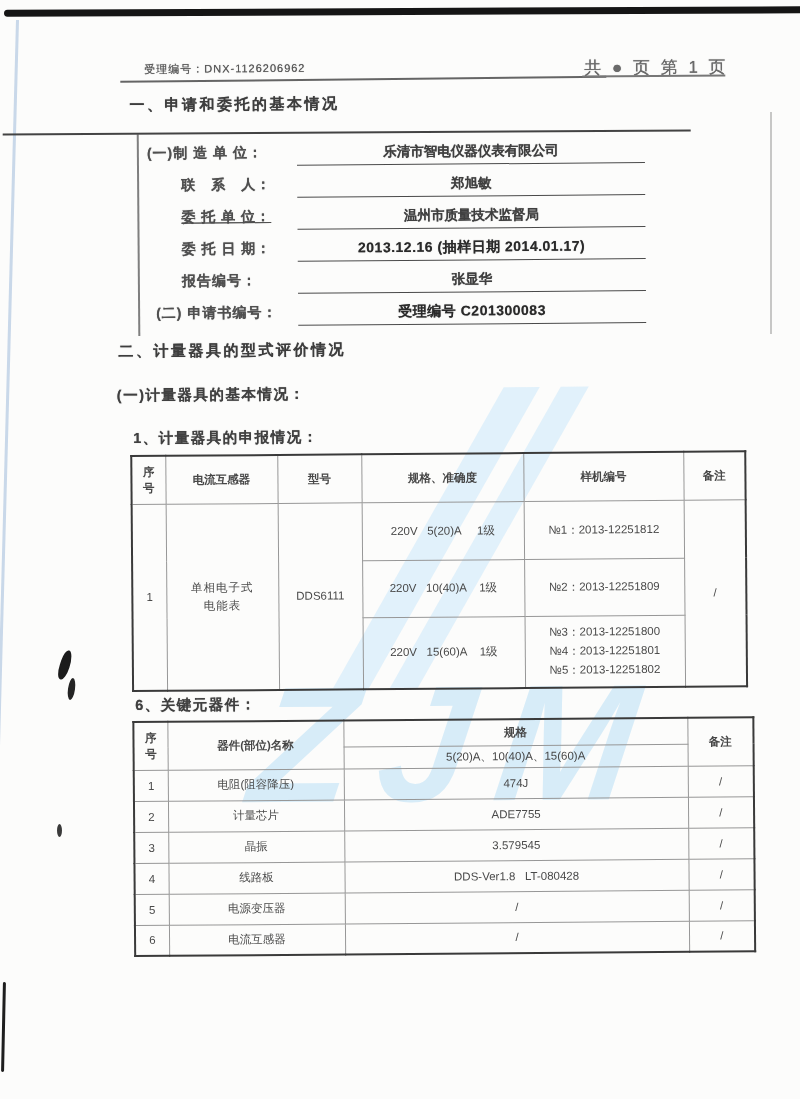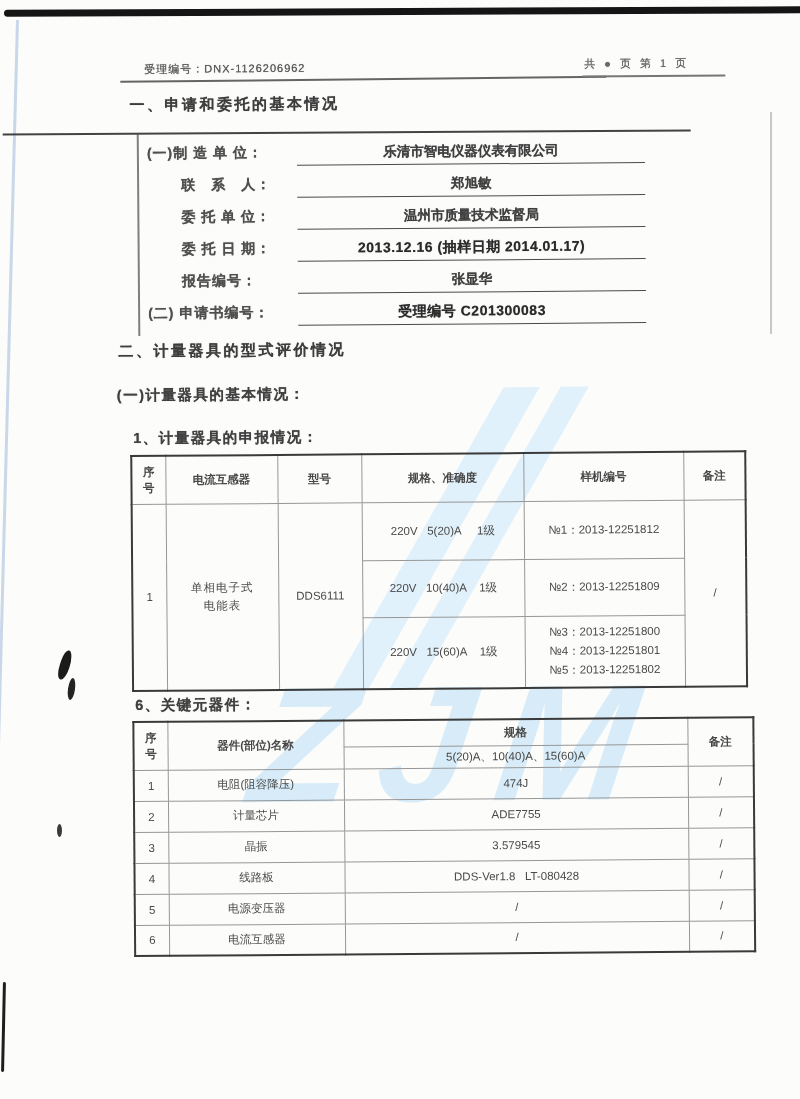--- a/index.html
+++ b/index.html
@@ -21,21 +21,21 @@
   
   #sheet{position:absolute;inset:0;transform:rotate(-0.45deg);transform-origin:400px 550px;}
   .scan{text-shadow:0 0 .7px rgba(70,70,70,.8);}
   .abs{position:absolute;}
   
   .wm-bar{position:absolute;background:#dceffa;transform:skewX(-30deg);transform-origin:top center;opacity:.85;}
   .wm-text{position:absolute;left:252px;top:662px;font-size:165px;font-weight:800;font-style:italic;
            color:#d7ecf8;letter-spacing:26px;transform:skewX(-8deg);line-height:1;z-index:0;}
   
   .hdr-left{left:148px;top:60px;font-size:11px;letter-spacing:1px;color:#585858;}
-  .hdr-right{left:588px;top:58px;font-size:11px;letter-spacing:3px;color:#6a6a6a;}
+  .hdr-right{left:588px;top:58px;font-size:17px;letter-spacing:3px;color:#6a6a6a;}
   .hdr-ul-l{left:124px;top:78px;width:486px;height:2px;background:#4a4a4a;opacity:.85;transform:rotate(-0.15deg);}
   .hdr-ul-r{left:586px;top:77px;width:143px;height:2px;background:#777;}
   
   .sec-title{font-size:15px;font-weight:600;letter-spacing:2.5px;color:#3d3d3d;}
   .sub-title{font-size:14.5px;font-weight:600;letter-spacing:1.5px;color:#404040;}
   
   .rule-h{left:6px;top:131px;width:688px;height:2px;background:#434343;transform:rotate(0.12deg);}
   .rule-v{left:140px;top:132px;width:2px;height:202px;background:#555;opacity:.75;}
   
   .f-label{font-size:14px;font-weight:600;letter-spacing:1px;color:#4f4f4f;white-space:pre;}
@@ -81,30 +81,30 @@
     <div class="abs sec-title scan" style="left:133px;top:94px;">一、申请和委托的基本情况</div>
     <div class="abs rule-h"></div>
     <div class="abs rule-v"></div>
 
     <div class="abs f-label scan" style="left:150px;top:143px;">(一)制 造 单 位：</div>
     <div class="f-value scan" style="top:143px;">乐清市智电仪器仪表有限公司</div>
 
     <div class="abs f-label scan" style="left:184px;top:175px;font-family:Liberation Mono, monospace;">联　系　人：</div>
     <div class="f-value scan" style="top:175px;">郑旭敏</div>
 
-    <div class="abs f-label scan" style="left:184px;top:207px;">委 托 单 位：</div>
+    <div class="abs f-label scan" style="left:184px;top:207px;text-decoration:underline;">委 托 单 位：</div>
     <div class="f-value scan" style="top:207px;">温州市质量技术监督局</div>
 
     <div class="abs f-label scan" style="left:184px;top:239px;">委 托 日 期：</div>
     <div class="f-value f-strong scan" style="top:239px;">2013.12.16 (抽样日期 2014.01.17)</div>
 
     <div class="abs f-label scan" style="left:184px;top:271px;">报告编号：</div>
     <div class="f-value scan" style="top:271px;">张显华</div>
 
-    <div class="abs f-label scan" style="left:150px;top:303px;">(二) 申请书编号：</div>
+    <div class="abs f-label scan" style="left:158px;top:303px;">(二) 申请书编号：</div>
     <div class="f-value f-strong scan" style="top:303px;">受理编号 C201300083</div>
 
     <div class="abs sec-title scan" style="left:120px;top:340px;">二、计量器具的型式评价情况</div>
     <div class="abs sub-title scan" style="left:118px;top:384px;">(一)计量器具的基本情况：</div>
     <div class="abs sub-title scan" style="left:134px;top:427px;">1、计量器具的申报情况：</div>
 
     <table id="table1">
       <colgroup>
           <col style="width:34px">
           <col style="width:112px">

